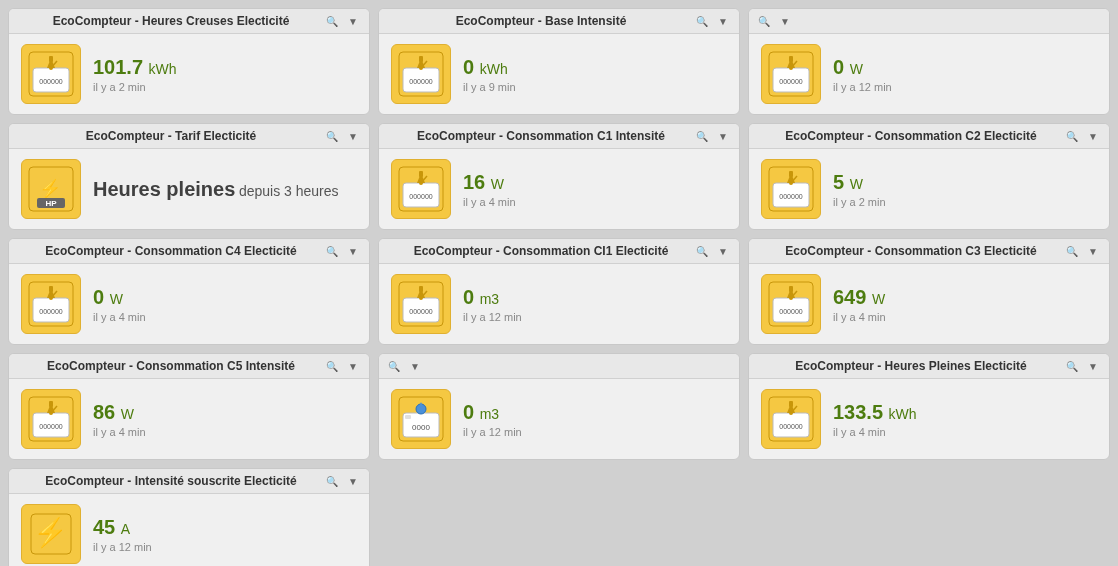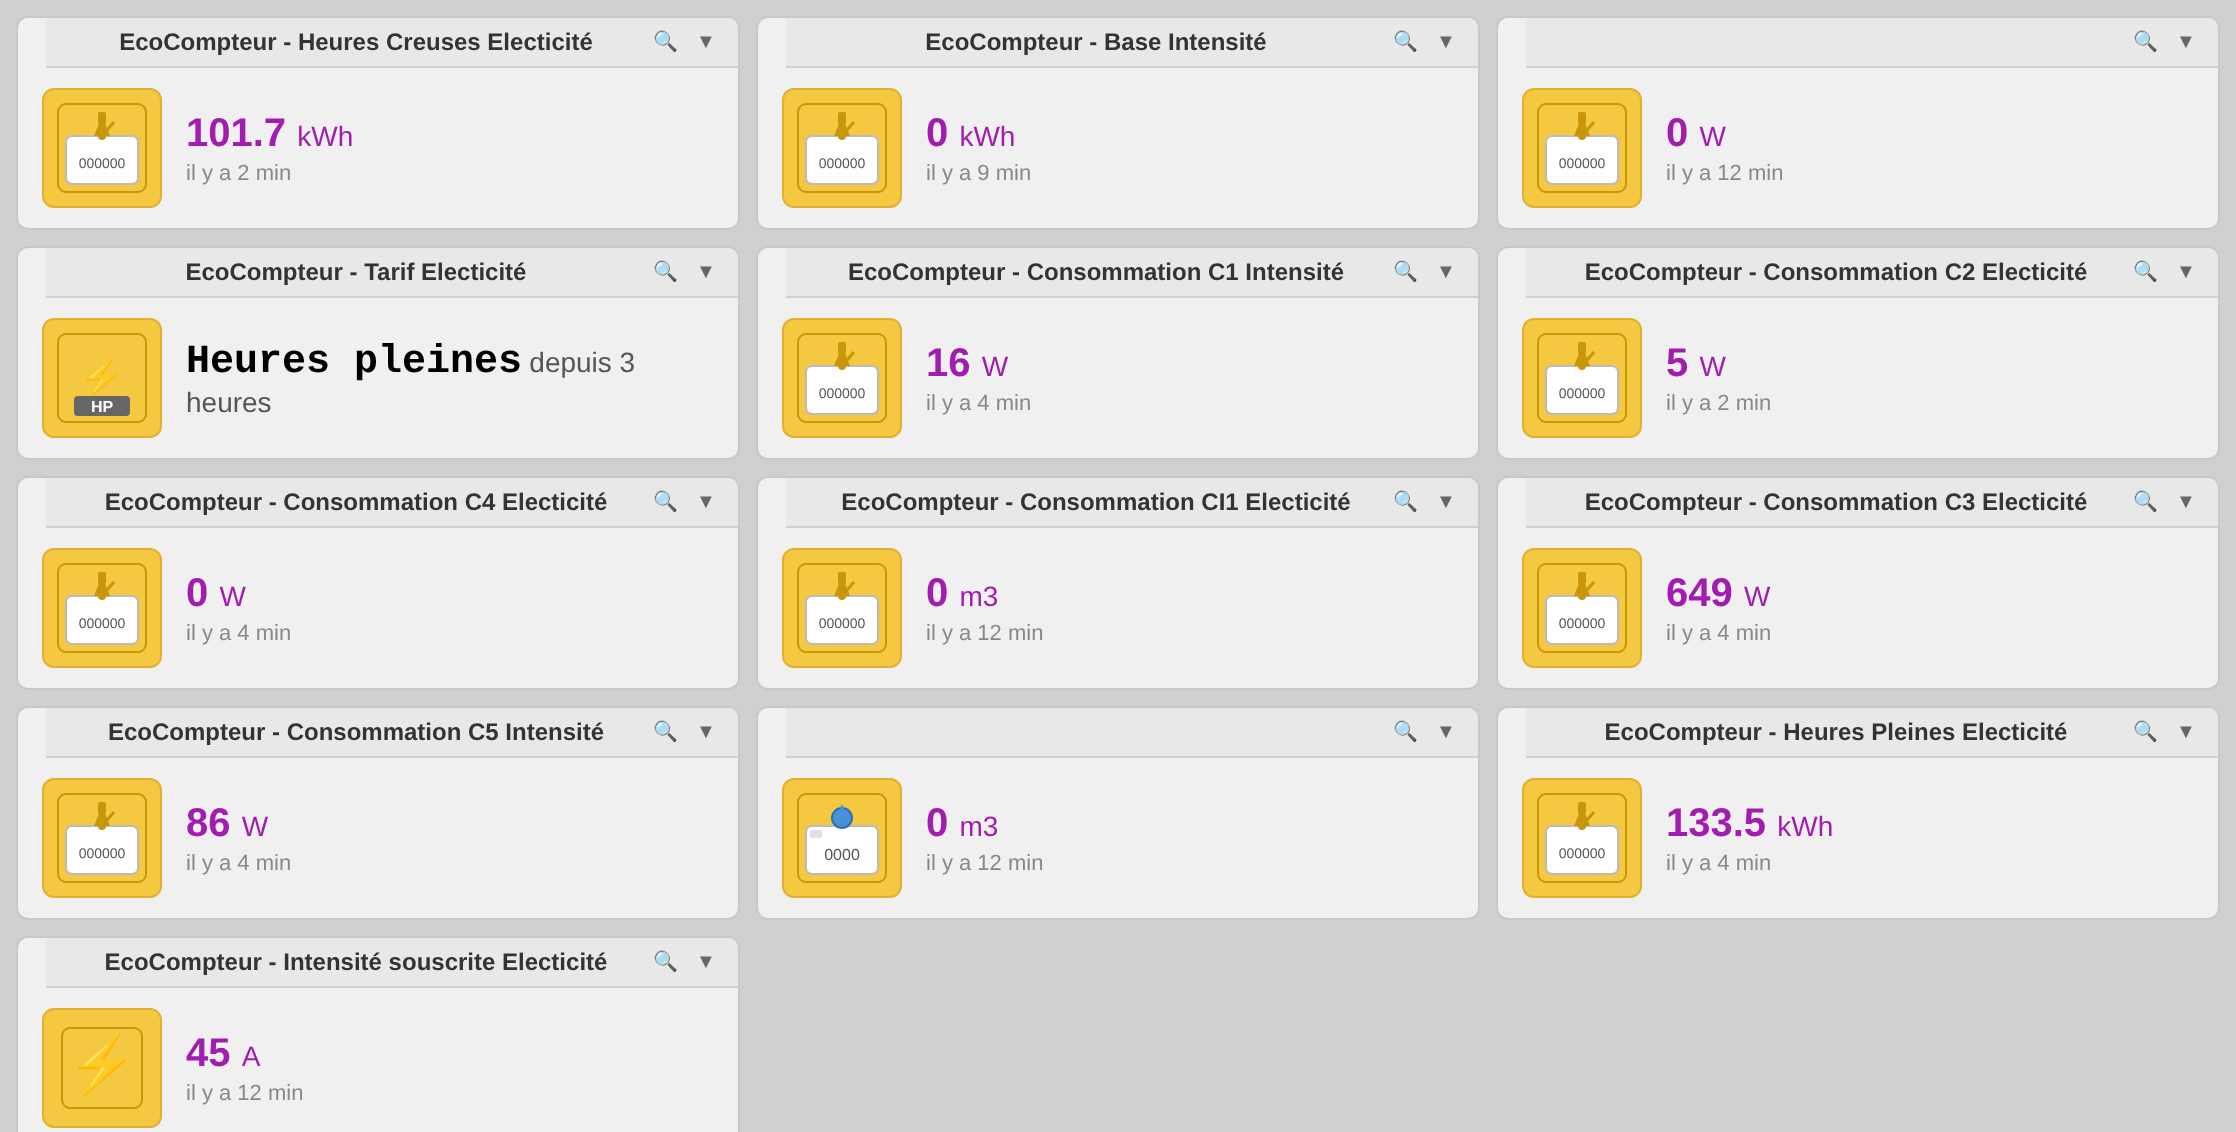--- a/index.html
+++ b/index.html
@@ -16,25 +16,24 @@
     }
     .card {
       background: #f0f0f0;
       border-radius: 6px;
       border: 1px solid #c8c8c8;
       overflow: hidden;
     }
     .card-header {
       display: flex;
       align-items: center;
-      justify-content: flex-end;
+      justify-content: space-between;
       padding: 4px 8px;
       border-bottom: 1px solid #d0d0d0;
       background: #e8e8e8;
-      margin-left: 14px;
     }
     .card-title {
       font-size: 12px;
       font-weight: bold;
       color: #333;
       flex: 1;
       text-align: center;
     }
     .card-icons {
       display: flex;
@@ -74,36 +73,35 @@
       width: 48px;
       height: 48px;
     }
     .card-value {
       display: flex;
       flex-direction: column;
     }
     .value-main {
       font-size: 20px;
       font-weight: bold;
-      color: #a21caf;
+      color: #4d7c0f;
     }
     .value-main span.unit {
       font-size: 14px;
       font-weight: normal;
     }
     .value-time {
       font-size: 11px;
       color: #888;
       margin-top: 2px;
     }
     .value-label {
       font-size: 20px;
       font-weight: bold;
-      color: #000000;
-      font-family: Liberation Mono, monospace;
+      color: #404040;
     }
     .value-label-sub {
       font-size: 14px;
       font-weight: normal;
       color: #555;
     }
   </style>
 </head>
 <body>
 

